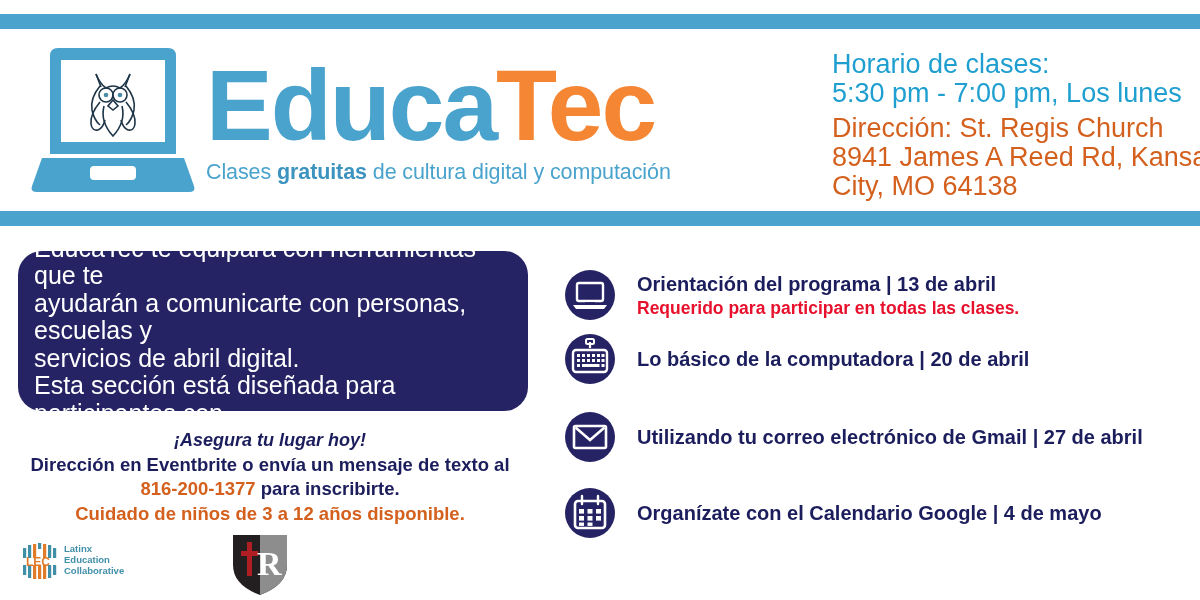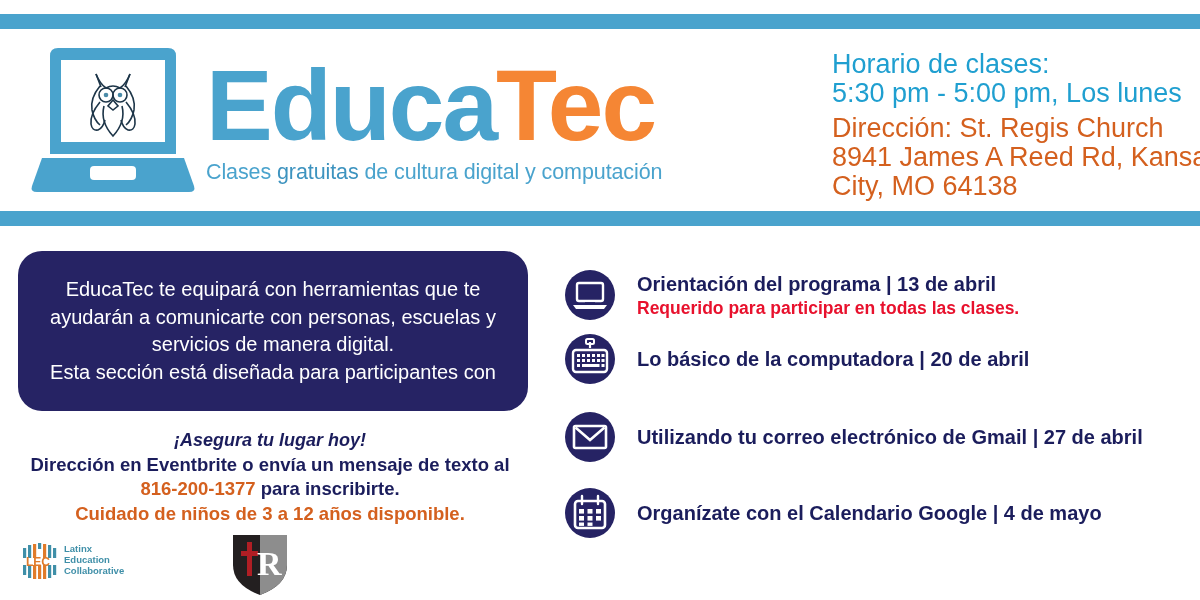--- a/index.html
+++ b/index.html
@@ -46,21 +46,21 @@
   }
   .brand-educa { color: #4aa3cd; }
   .brand-tec   { color: #f58634; }
   .brand-tag {
     margin-top: 2px;
     font-size: 21.5px;
     color: #4aa3cd;
     letter-spacing: -0.1px;
     white-space: nowrap;
   }
-  .brand-tag b { font-weight: 400; color: #3d93bf; }
+  .brand-tag b { font-weight: 700; color: #3d93bf; }
 
   .header-info {
     position: absolute; left: 816px; top: 14px;
     width: 380px;
     line-height: 29px;
   }
   .hi-line {
     font-size: 27px;
     font-weight: 400;
     white-space: nowrap;
@@ -74,23 +74,22 @@
   .navy-box {
     position: absolute; left: 18px; top: 251px;
     width: 510px; height: 160px;
     background: #262364;
     border-radius: 24px;
     color: #ffffff;
     display: flex; align-items: center; justify-content: center;
     padding: 8px 16px;
   }
   .navy-box p {
-    font-size: 20px;
+    font-size: 25px;
     line-height: 27.5px;
-    text-align: center;
   }
   .navy-box p b { font-weight: 700; }
 
   .signup {
     position: absolute; left: 10px; top: 428px;
     width: 520px;
     text-align: center;
     color: #1b1d5c;
   }
   .signup .ln { font-size: 18.5px; font-weight: 700; line-height: 24.5px; white-space: nowrap; text-align: center; }
@@ -174,32 +173,32 @@
       <div class="brand-word">
         <span class="brand-educa">Educa</span><span class="brand-tec">Tec</span>
       </div>
       <div class="brand-tag">
         <span>Clases </span><b>gratuitas</b><span> de cultura digital y computación</span>
       </div>
     </div>
 
     <div class="header-info">
       <div class="hi-line hi-blue">Horario de clases:</div>
-      <div class="hi-line hi-blue">5:30 pm - 5:00 pm, Los lunes</div>
+      <div class="hi-line hi-blue">5:30 pm - 7:00 pm, Los lunes</div>
       <div class="hi-line hi-orange hi-addr">Dirección:  St. Regis Church</div>
       <div class="hi-line hi-orange">8941 James A Reed Rd, Kansas</div>
       <div class="hi-line hi-orange">City, MO 64138</div>
     </div>
   </div>
 
   <div class="navy-box">
     <p>
       <span>EducaTec te equipará con herramientas que te</span><br>
       <span>ayudarán a comunicarte con personas, escuelas y</span><br>
-      <span>servicios de manera digital.</span><br>
+      <span>servicios de abril digital.</span><br>
       <span>Esta sección está diseñada para participantes con</span><br>
     </p>
   </div>
 
   <div class="signup">
     <div class="ln italic">¡Asegura tu lugar hoy!</div>
     <div class="ln">Dirección en Eventbrite o envía un mensaje de texto al</div>
     <div class="ln"><span class="orange">816-200-1377</span><span> para inscribirte.</span></div>
     <div class="ln orange">Cuidado de niños de 3 a 12 años disponible.</div>
   </div>

